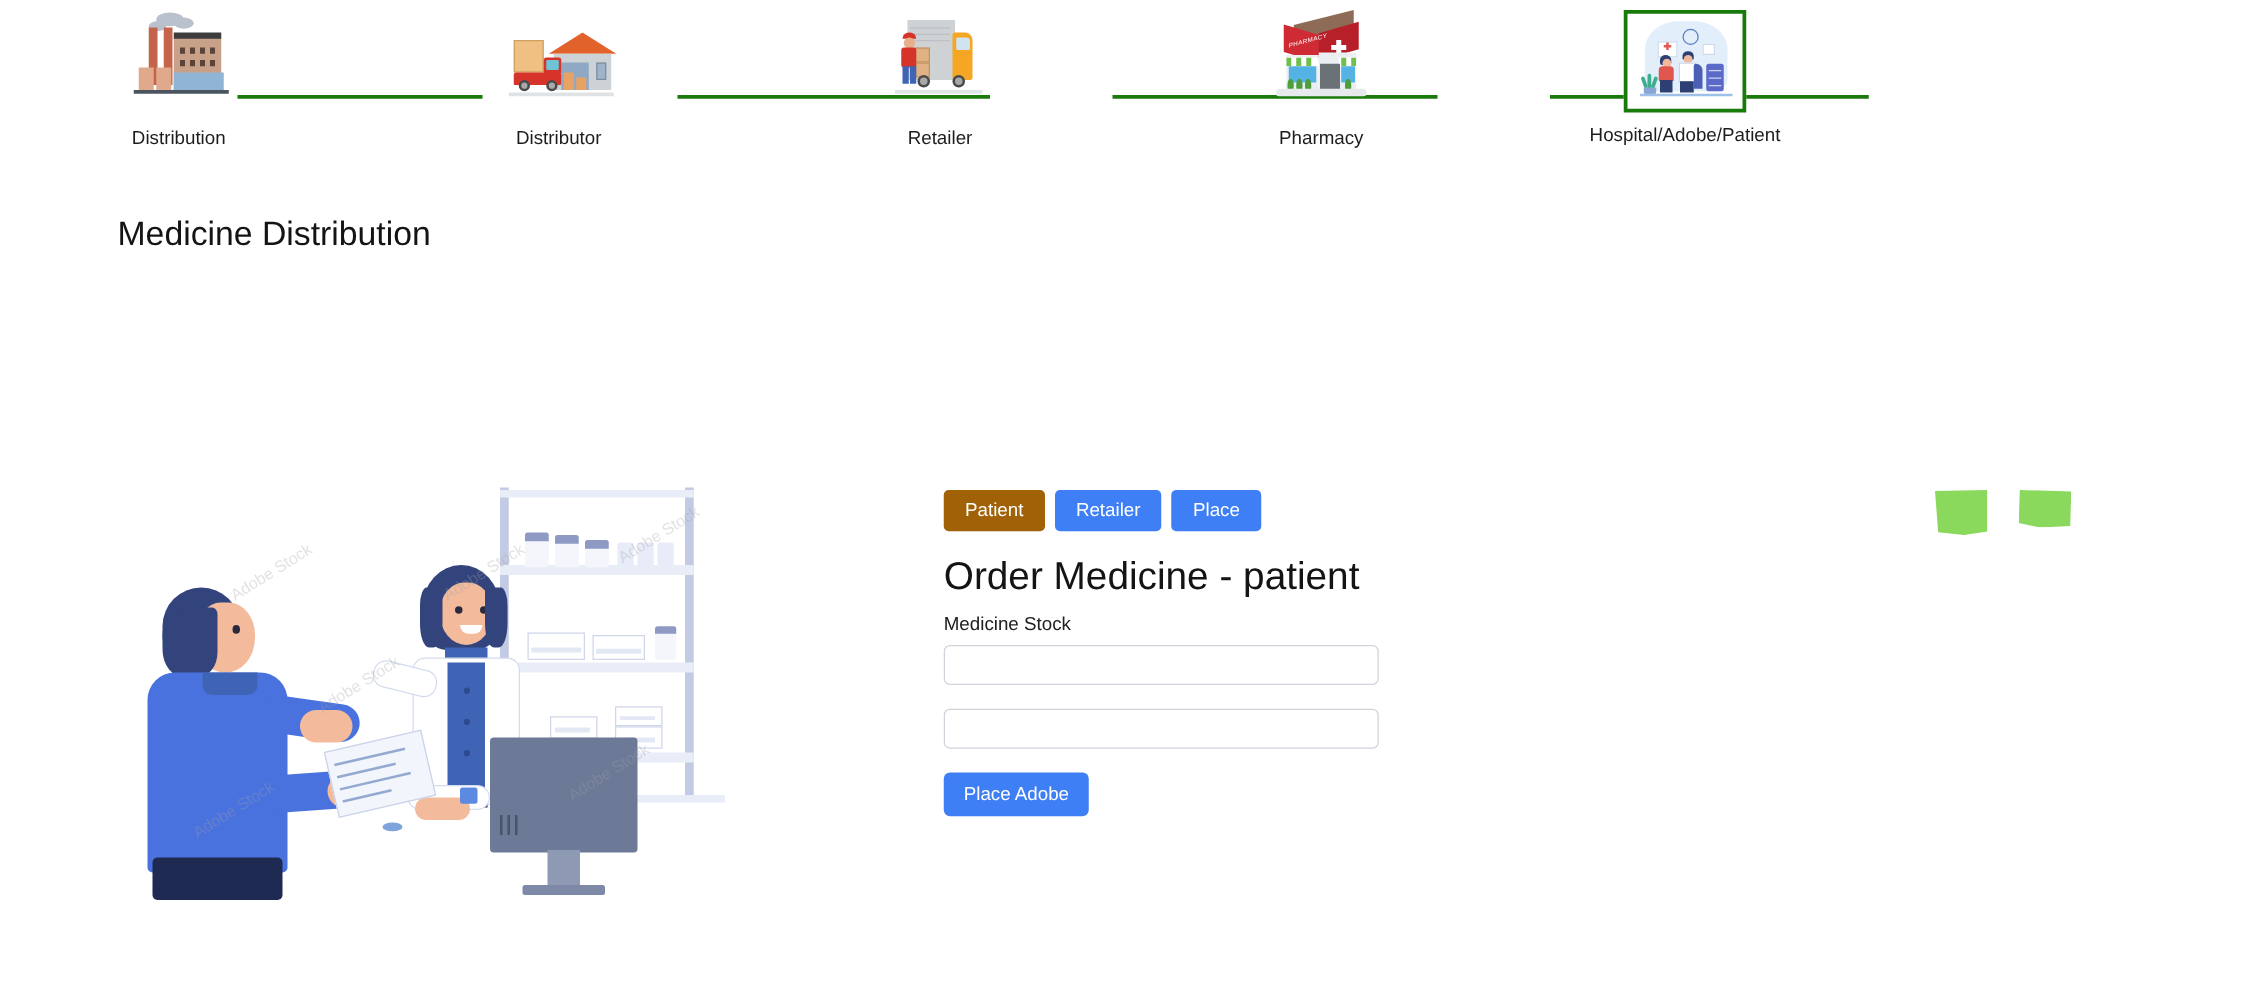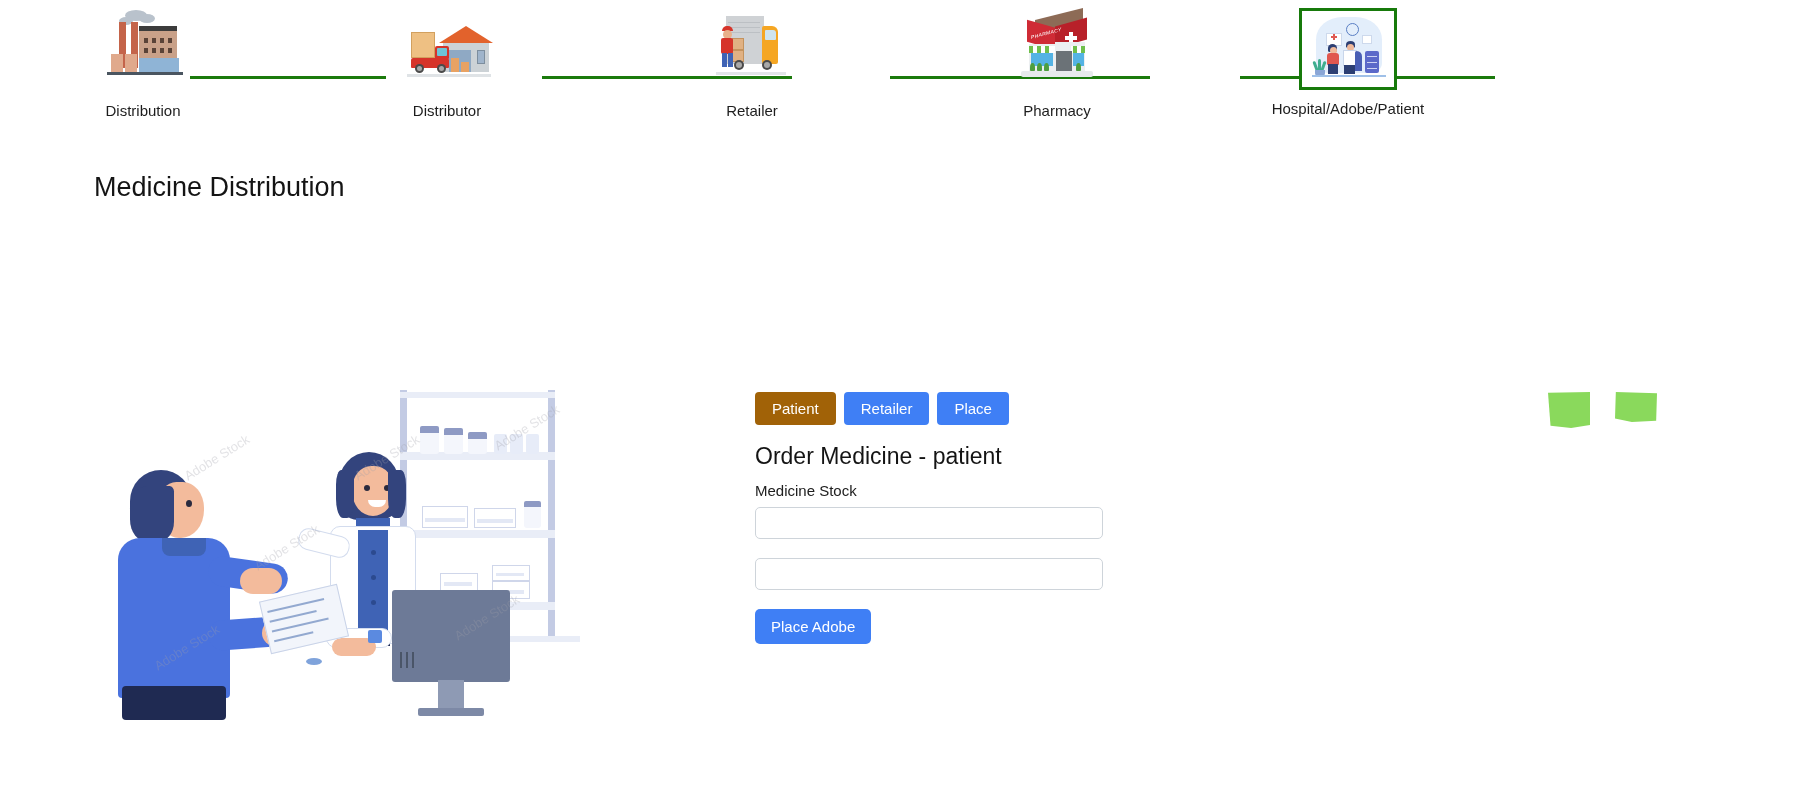--- a/index.html
+++ b/index.html
@@ -197,21 +197,21 @@
     font-family: "Liberation Sans", sans-serif;
     padding: 9px 17px;
     border-radius: 4px;
     cursor: pointer;
     background: #3f7ff5;
     line-height: 1;
   }
   .role-tab.active { background: #a16207; }
 
   .order-heading {
-    font-size: 23px;
+    font-size: 31px;
     font-weight: 400;
     color: #141414;
     margin: 0 0 12px 0;
     font-family: "Liberation Sans", sans-serif;
   }
   .field-label {
     display: block;
     font-size: 15px;
     color: #202020;
     margin-bottom: 8px;

